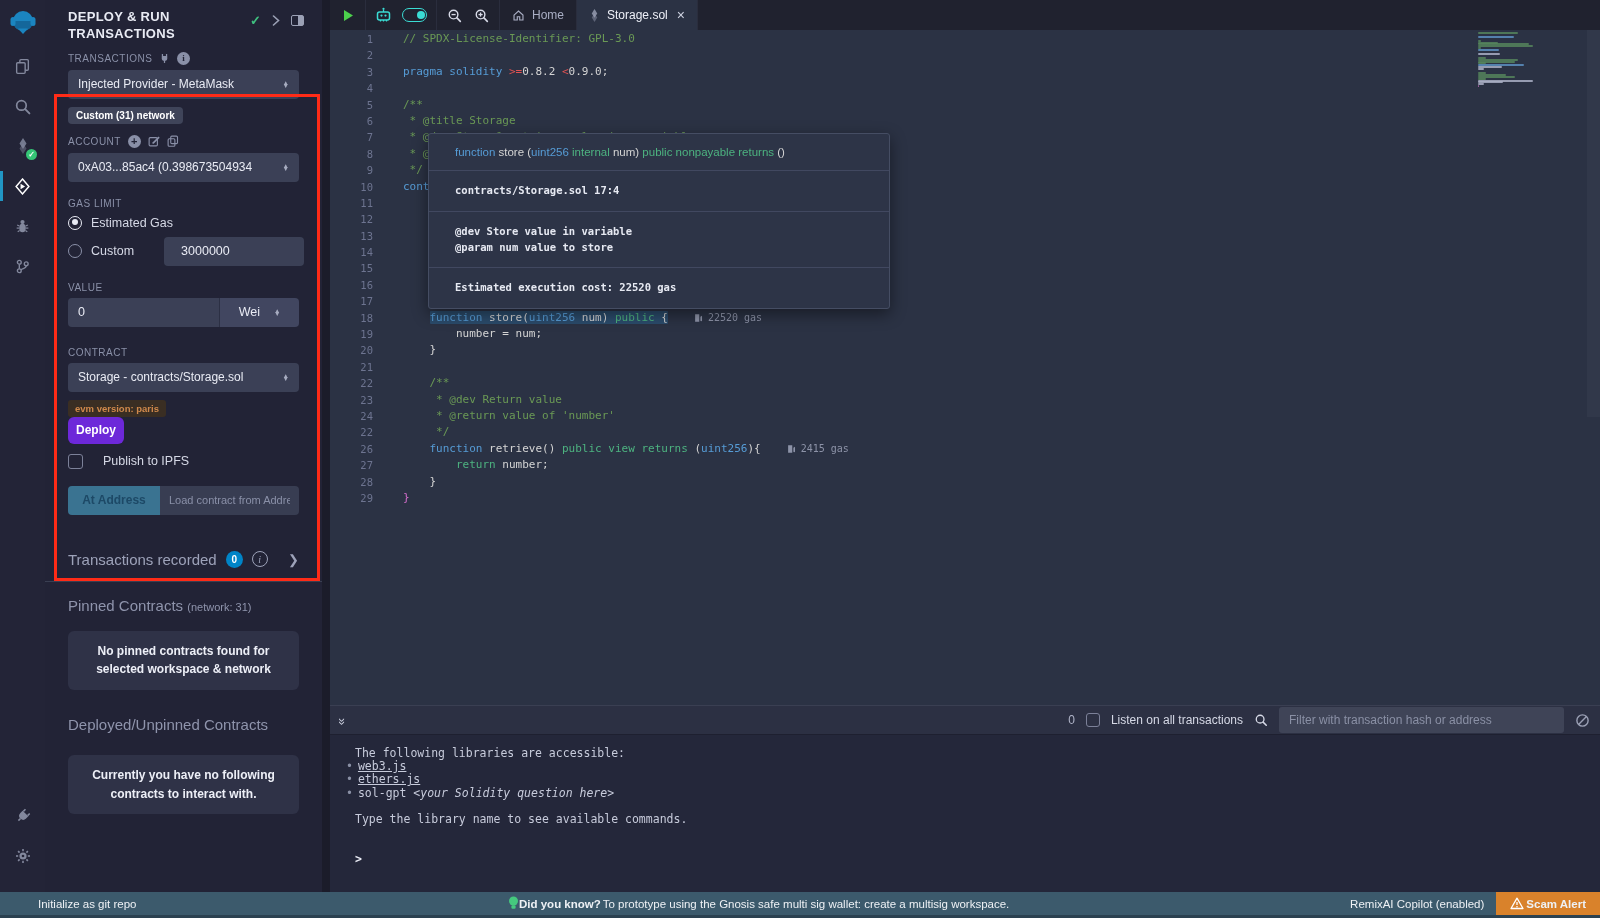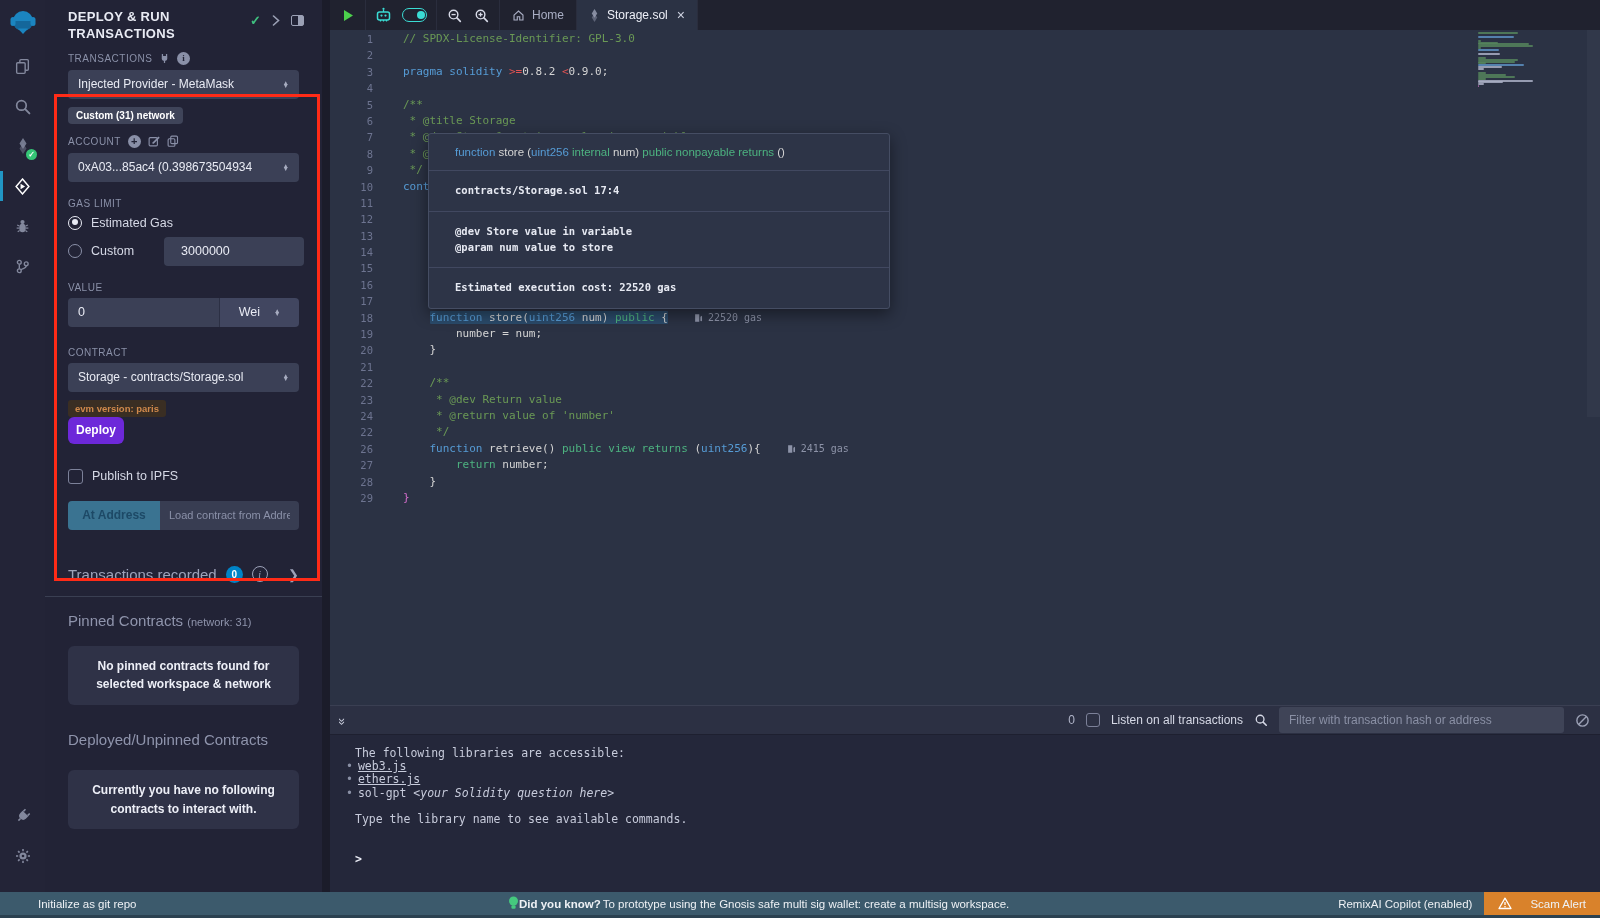--- a/index.html
+++ b/index.html
@@ -38,21 +38,21 @@
 .radio-row{display:flex;align-items:center;gap:9px;font-size:12.5px;color:#d6d9e6;margin-top:7px}
 .radio{width:14px;height:14px;border:1.5px solid #8a90a8;border-radius:50%;flex:none;position:relative}
 .radio.checked{border-color:#e9ebf4}
 .radio.checked::after{content:"";position:absolute;left:2.5px;top:2.5px;width:6px;height:6px;border-radius:50%;background:#e9ebf4}
 .gas-custom-input{width:140px;height:29px;background:#3b4056;border:none;border-radius:4px;color:#e9ebf4;font-size:12.5px;padding:0 17px;margin-left:21px}
 .value-row{display:flex;margin-top:5px}
 .value-input{flex:1;height:29px;background:#3b4056;border:none;border-radius:4px 0 0 4px;color:#e9ebf4;font-size:12.5px;padding:0 10px;min-width:0}
 .unit-select{width:80px;height:29px;background:#414660;border-radius:0 4px 4px 0;display:flex;align-items:center;justify-content:center;gap:8px;font-size:12.5px;color:#e9ebf4;border-left:1px solid #2c3044;cursor:pointer}
 .evm-badge{display:inline-block;background:#3a2e23;color:#d0894c;font-size:9.5px;font-weight:bold;padding:3px 7px;border-radius:3px;margin-top:8px}
 .deploy-btn{display:block;width:56px;height:27px;background:#6d28d9;color:#fff;font-weight:bold;font-size:12px;border:none;border-radius:6px;cursor:pointer;font-family:"Liberation Sans",sans-serif}
-.publish-row{display:flex;align-items:center;gap:9px;font-size:12.5px;color:#d6d9e6;margin-top:25px}
+.publish-row{display:flex;align-items:center;gap:20px;font-size:12.5px;color:#d6d9e6;margin-top:10px}
 .cb{width:15px;height:15px;border:1.3px solid #7c8199;border-radius:3px;flex:none}
 .ataddr-row{display:flex;margin-top:17px}
 .ataddr-btn{width:92px;height:29px;background:#3a7391;color:#1d4966;font-weight:bold;font-size:12px;border:none;border-radius:4px 0 0 4px;cursor:pointer;font-family:"Liberation Sans",sans-serif}
 .ataddr-input{flex:1;height:29px;background:#383d52;border:none;border-radius:0 4px 4px 0;font-size:11px;color:#cfd3e2;padding:0 9px;min-width:0}
 .ataddr-input::placeholder{color:#8a90a8}
 .tx-row{display:flex;align-items:center;gap:9px;margin-top:36px;font-size:15px;color:#9da2b9}
 .count-badge{width:17px;height:17px;border-radius:50%;background:#0084c7;color:#fff;font-size:10px;font-weight:bold;display:flex;align-items:center;justify-content:center;flex:none}
 .info-outline{width:16px;height:16px;border:1px solid #9da2b9;border-radius:50%;color:#9da2b9;font-size:10px;display:flex;align-items:center;justify-content:center;font-family:"Liberation Serif",serif;font-style:italic}
 .tx-chevron{margin-left:auto;color:#9da2b9;font-size:13px}
 .hr{height:1px;background:#3a3f52;margin:13px -23px 0}
@@ -105,21 +105,21 @@
 .it{font-style:italic}
 .term-line.prompt{color:#e9ebf4;font-weight:bold}
 
 
 .status-bar{position:absolute;left:0;top:892px;width:1600px;height:23px;background:#3c5a6c;display:flex;align-items:center;font-size:11.5px;color:#eef1f5;z-index:9}
 .sb-left{margin-left:38px}
 .sb-tip{position:absolute;left:508px;display:flex;align-items:center}
 .sb-tip b{margin-right:2px}
 .sb-right{margin-left:auto;display:flex;align-items:center;height:100%}
 .copilot{margin-right:12px}
-.scam{background:#d9822b;height:100%;display:flex;align-items:center;gap:18px;padding:0 14px;font-weight:normal;cursor:pointer}
+.scam{background:#d9822b;height:100%;display:flex;align-items:center;gap:2px;padding:0 14px;font-weight:bold;cursor:pointer}
 .bottom-strip{position:absolute;left:0;top:915px;width:1600px;height:3px;background:#2b4150}
 </style>
 </head>
 <body>
 
 <nav class="activity-bar">
   <div class="ab-logo">
     <svg width="30" height="30" viewBox="0 0 30 30">
         <circle cx="15" cy="13" r="10" fill="#1b85c0"></circle>
         <path d="M5 13a10 10 0 0020 0z" fill="#14679b"></path>

